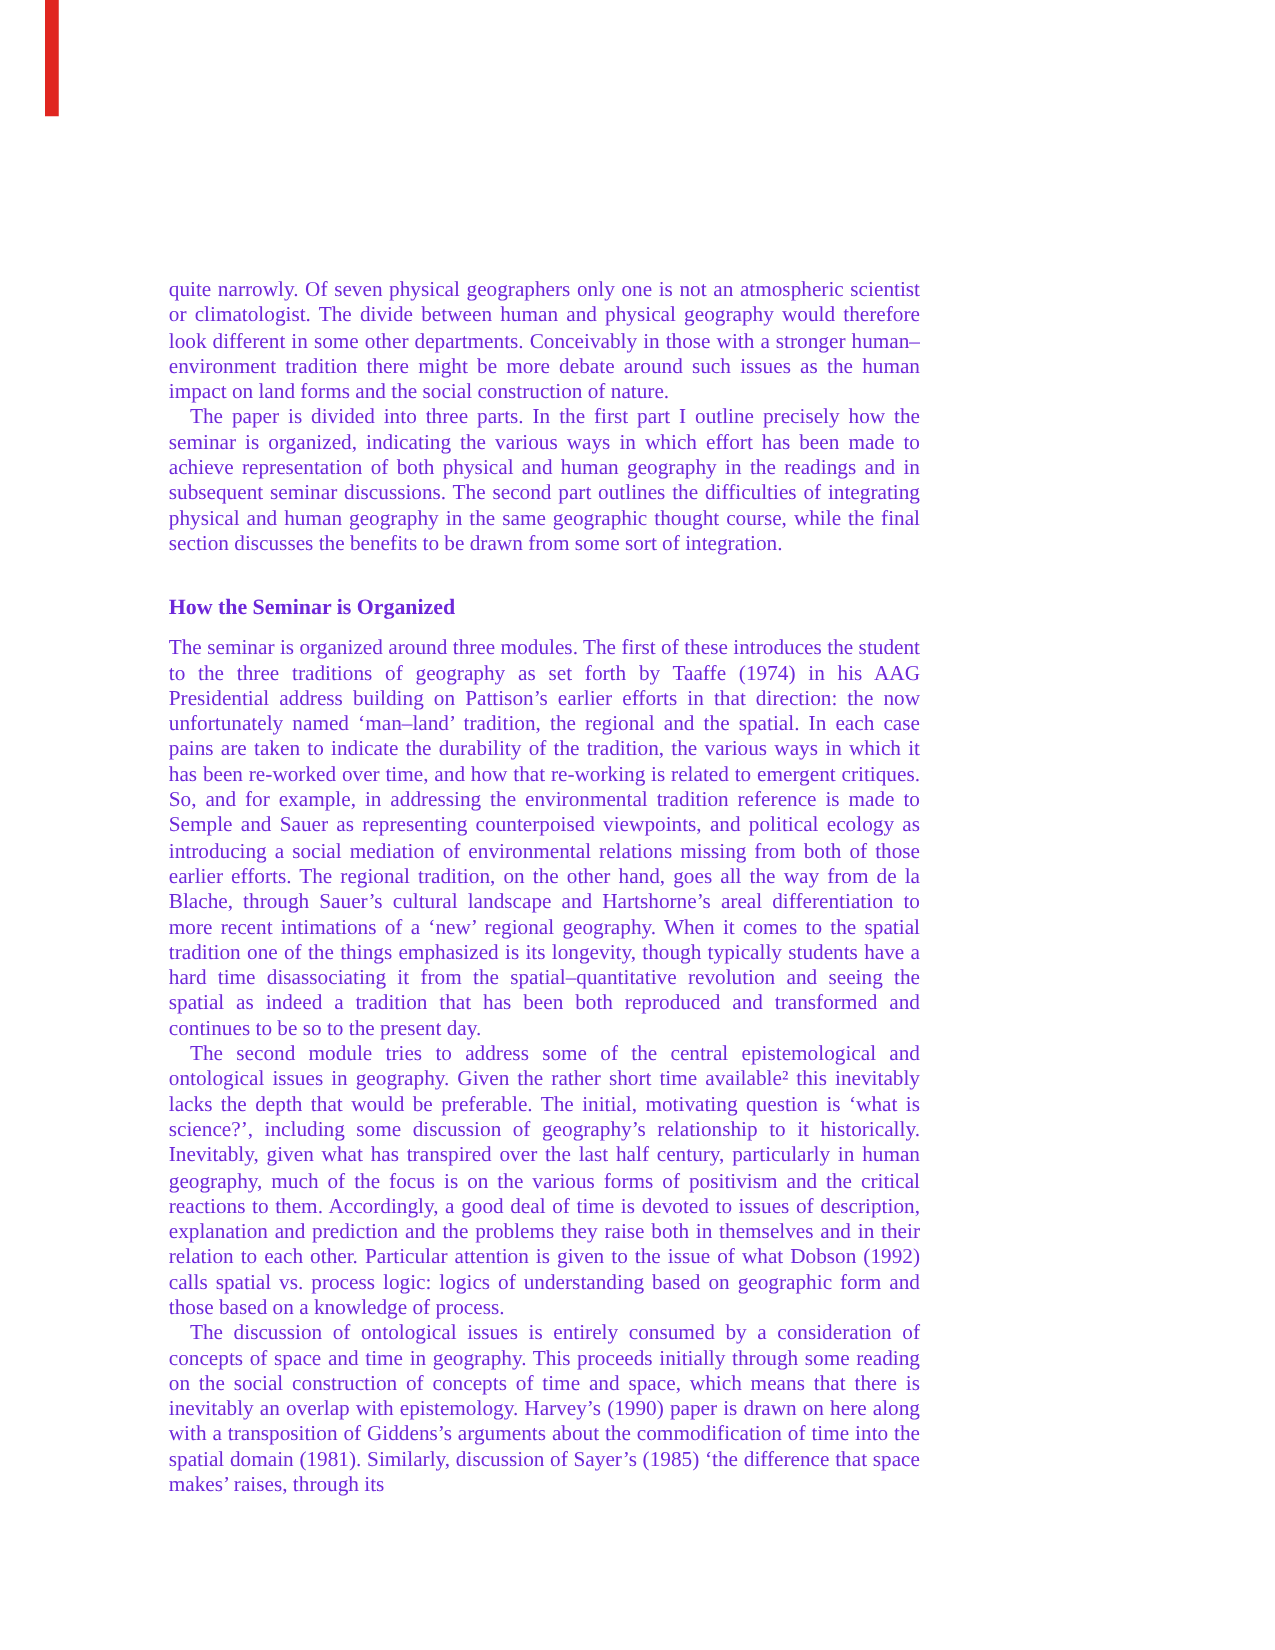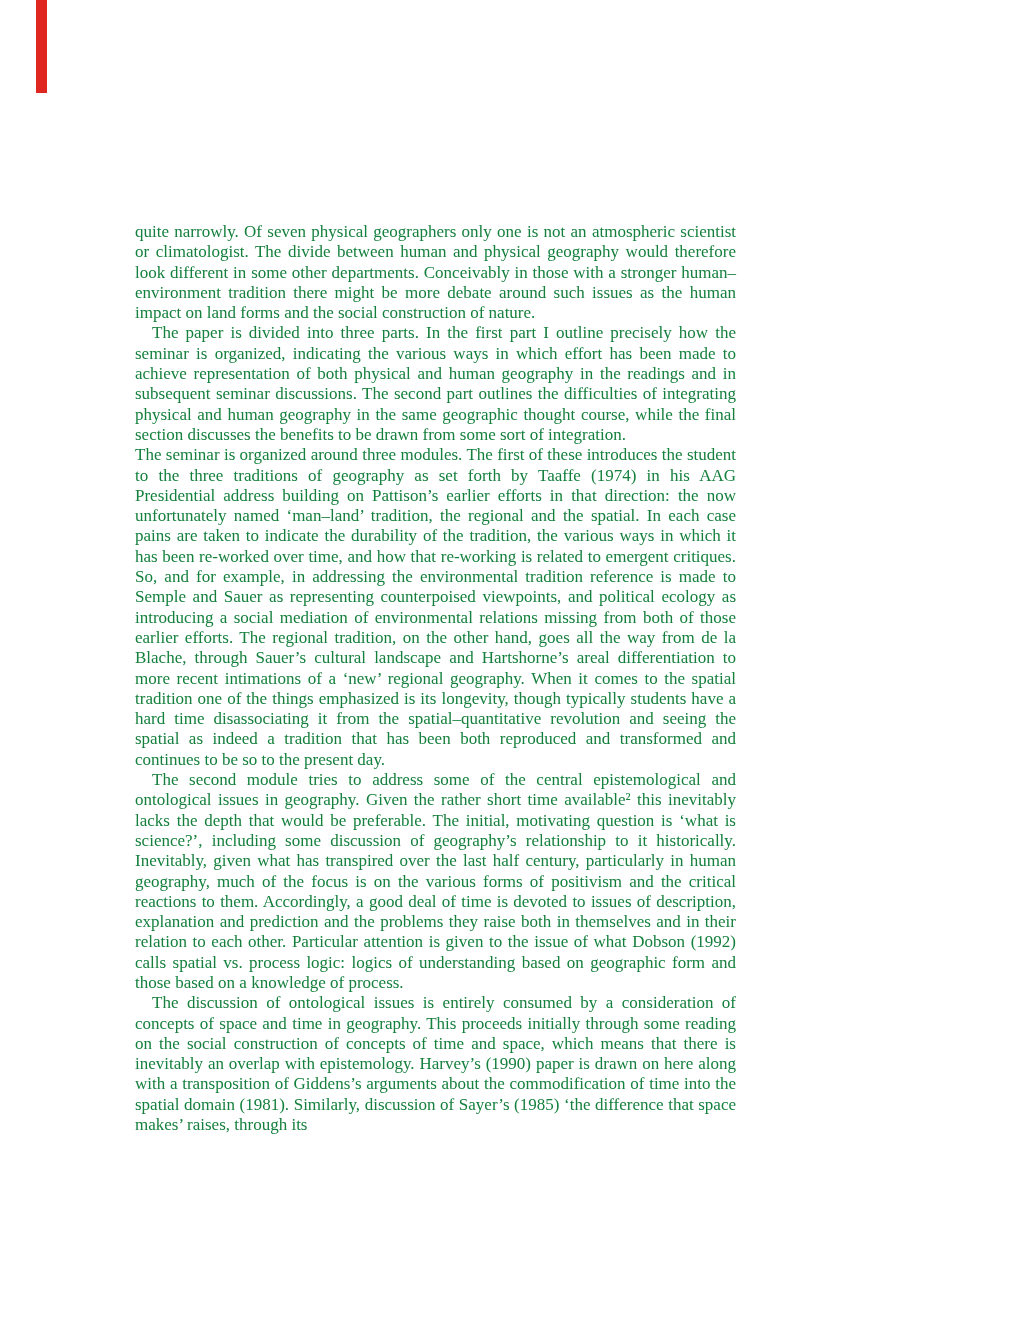--- a/index.html
+++ b/index.html
@@ -51,26 +51,27 @@
     padding: 0;
   }
 </style>
 </head>
 <body>
 
 <div class="page">
 
   <div class="edge-mark" style="background: rgb(224, 38, 32);"></div>
 
-  <div class="article" style="color: #15803d;">
+  <div class="article" style="color: #6d28d9;">
 
     <p class="flush">quite narrowly. Of seven physical geographers only one is not an atmospheric scientist or climatologist. The divide between human and physical geography would therefore look different in some other departments. Conceivably in those with a stronger human–environment tradition there might be more debate around such issues as the human impact on land forms and the social construction of nature.</p>
 
     <p>The paper is divided into three parts. In the first part I outline precisely how the seminar is organized, indicating the various ways in which effort has been made to achieve representation of both physical and human geography in the readings and in subsequent seminar discussions. The second part outlines the difficulties of integrating physical and human geography in the same geographic thought course, while the final section discusses the benefits to be drawn from some sort of integration.</p>
 
+    <h2>How the Seminar is Organized</h2>
 
     <p class="flush">The seminar is organized around three modules. The first of these introduces the student to the three traditions of geography as set forth by Taaffe (1974) in his AAG Presidential address building on Pattison’s earlier efforts in that direction: the now unfortunately named ‘man–land’ tradition, the regional and the spatial. In each case pains are taken to indicate the durability of the tradition, the various ways in which it has been re-worked over time, and how that re-working is related to emergent critiques. So, and for example, in addressing the environmental tradition reference is made to Semple and Sauer as representing counterpoised viewpoints, and political ecology as introducing a social mediation of environmental relations missing from both of those earlier efforts. The regional tradition, on the other hand, goes all the way from de la Blache, through Sauer’s cultural landscape and Hartshorne’s areal differentiation to more recent intimations of a ‘new’ regional geography. When it comes to the spatial tradition one of the things emphasized is its longevity, though typically students have a hard time disassociating it from the spatial–quantitative revolution and seeing the spatial as indeed a tradition that has been both reproduced and transformed and continues to be so to the present day.</p>
 
     <p>The second module tries to address some of the central epistemological and ontological issues in geography. Given the rather short time available² this inevitably lacks the depth that would be preferable. The initial, motivating question is ‘what is science?’, including some discussion of geography’s relationship to it historically. Inevitably, given what has transpired over the last half century, particularly in human geography, much of the focus is on the various forms of positivism and the critical reactions to them. Accordingly, a good deal of time is devoted to issues of description, explanation and prediction and the problems they raise both in themselves and in their relation to each other. Particular attention is given to the issue of what Dobson (1992) calls spatial vs. process logic: logics of understanding based on geographic form and those based on a knowledge of process.</p>
 
     <p>The discussion of ontological issues is entirely consumed by a consideration of concepts of space and time in geography. This proceeds initially through some reading on the social construction of concepts of time and space, which means that there is inevitably an overlap with epistemology. Harvey’s (1990) paper is drawn on here along with a transposition of Giddens’s arguments about the commodification of time into the spatial domain (1981). Similarly, discussion of Sayer’s (1985) ‘the difference that space makes’ raises, through its</p>
 
   </div>
 </div>
 

